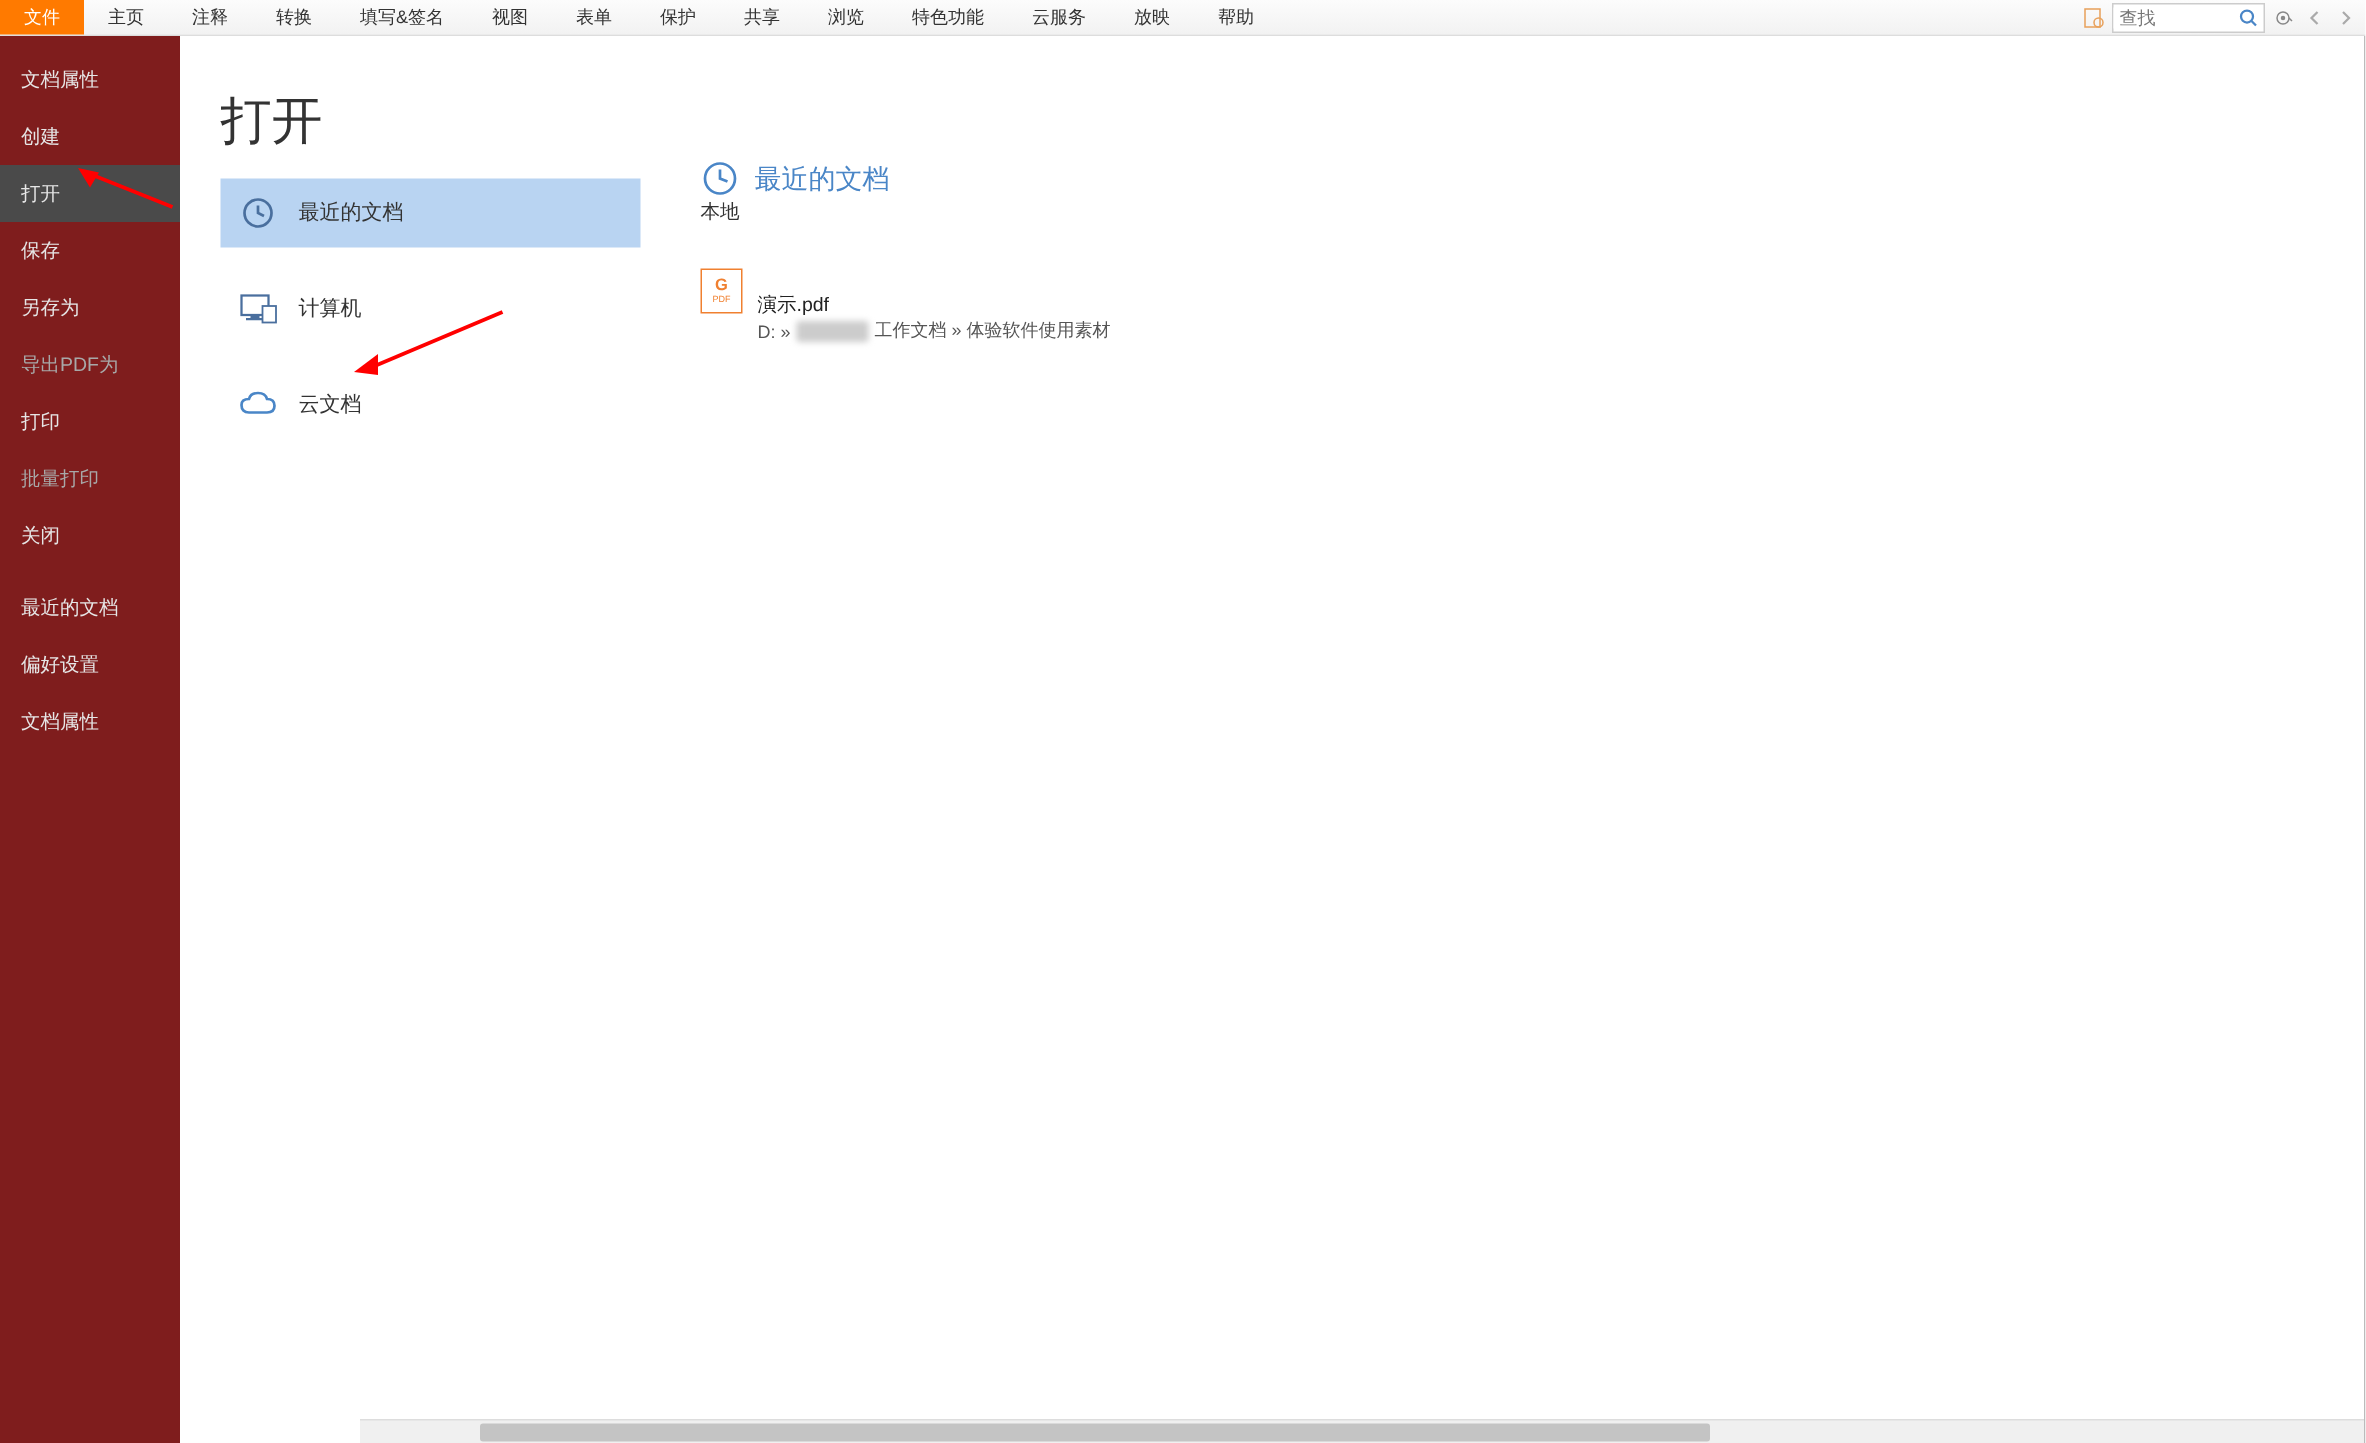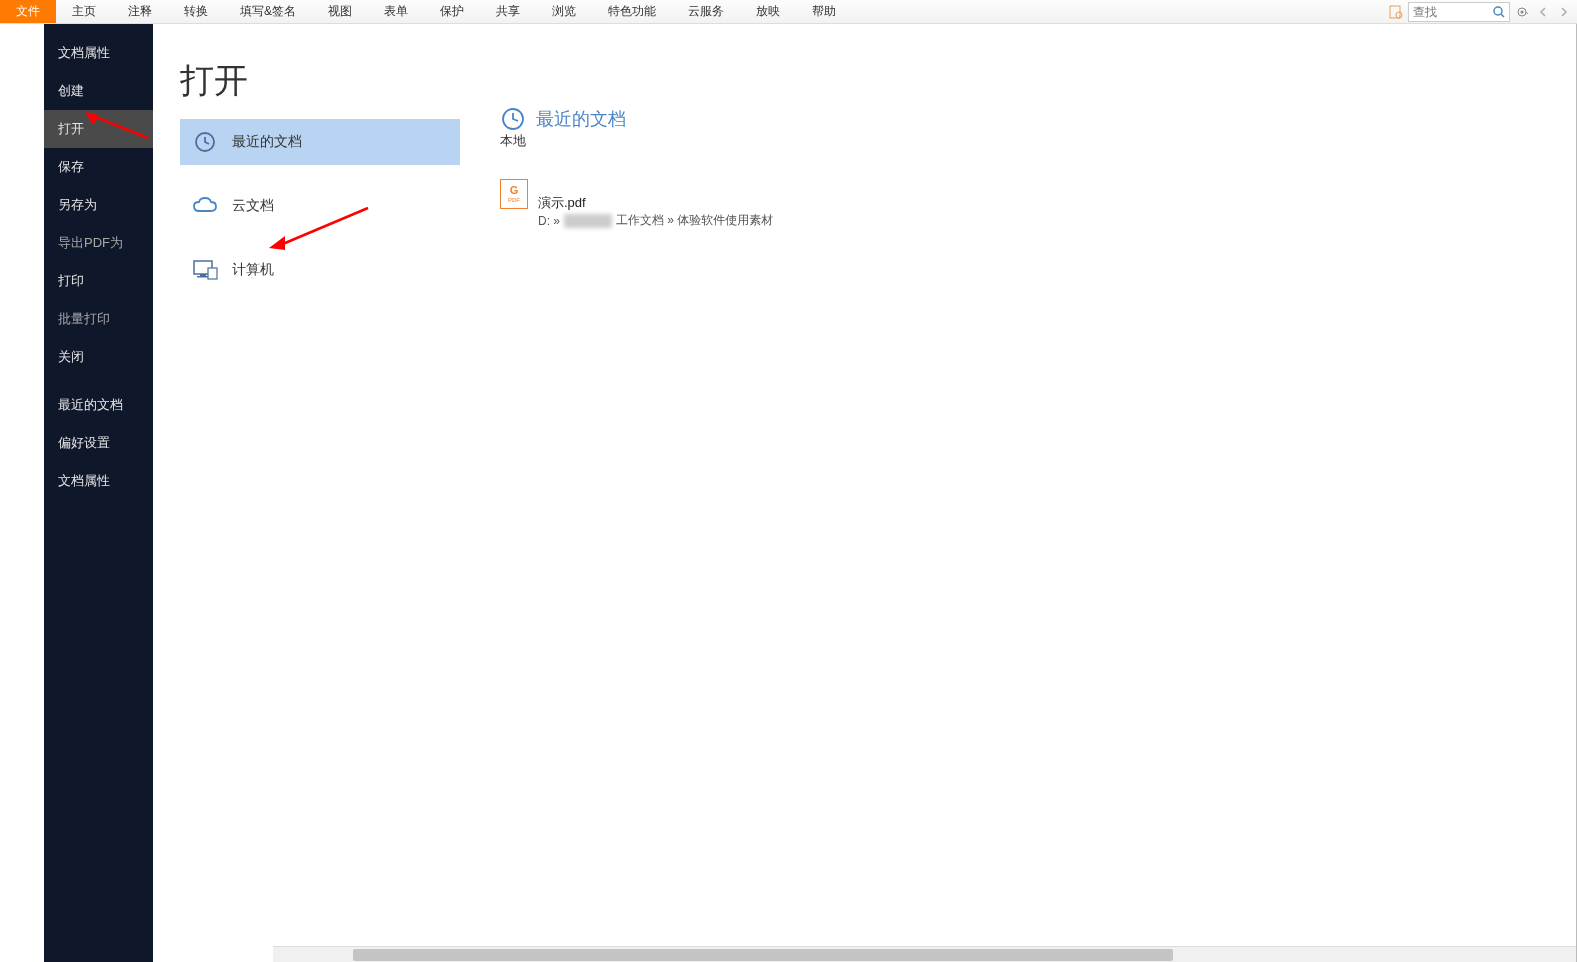--- a/index.html
+++ b/index.html
@@ -13,21 +13,21 @@
     .menubar-right { display: flex; align-items: center; gap: 3px; padding-right: 4px; }
     .search-wrap { display: flex; align-items: center; border: 1px solid #ccc; background: #fff; height: 20px; }
     .search-input { width: 80px; border: none; outline: none; font-size: 12px; padding: 0 4px; color: #888; }
     .search-btn { width: 20px; height: 18px; display: flex; align-items: center; justify-content: center; }
     .icon-btn { width: 18px; height: 18px; display: flex; align-items: center; justify-content: center; color: #888; }
     
     
     .body-wrap { display: flex; height: calc(962px - 24px); }
     
     
-    .sidebar-dark { width: 109px; background: #0f172a; color: #e6e6e6; padding-top: 10px; margin-left: 44px; }
+    .sidebar-dark { width: 120px; background: #7f1d1d; color: #e6e6e6; padding-top: 10px; }
     .sidebar-dark-item { padding: 10px 14px; font-size: 13px; cursor: pointer; }
     .sidebar-dark-item.selected { background: #4a4a4a; }
     .sidebar-dark-item.disabled { color: #a8a8a8; }
     .sidebar-dark-sep { height: 10px; }
     
     
     .content { flex: 1; background: #fff; display: flex; position: relative; border-right: 1px solid #bbb; }
     
     .page-title { position: absolute; left: 27px; top: 34px; font-size: 34px; font-weight: 300; color: #333; }
     
@@ -145,36 +145,36 @@
         <span class="loc-icon">
           <svg width="24" height="24" viewBox="0 0 24 24">
               <circle cx="12" cy="12" r="9" fill="none" stroke="#4a6f9e" stroke-width="1.8"></circle>
               <path d="M12 7 V12 L16 14" fill="none" stroke="#4a6f9e" stroke-width="1.8"></path>
             </svg>
         </span>
         <span>最近的文档</span>
       </div>
       <div class="loc-item">
         <span class="loc-icon">
-          <svg width="26" height="20" viewBox="0 0 26 20">
-              <path d="M7 15 Q2 15 2 10 Q2 6 7 6 Q8 2 13 2 Q18 2 19 6 Q24 6 24 10.5 Q24 15 19 15 Z" fill="none" stroke="#4a86c7" stroke-width="1.8"></path>
-            </svg>
-        </span>
-        <span>云文档</span>
-      </div>
-      <div class="loc-item">
-        <span class="loc-icon">
           <svg width="26" height="22" viewBox="0 0 26 22">
               <rect x="2" y="2" width="18" height="13" fill="none" stroke="#4a6f9e" stroke-width="1.5"></rect>
               <rect x="8" y="15" width="6" height="2" fill="#4a6f9e"></rect>
               <rect x="5" y="17" width="12" height="1.5" fill="#4a6f9e"></rect>
               <rect x="16" y="9" width="9" height="11" fill="#fff" stroke="#4a6f9e" stroke-width="1.2"></rect>
             </svg>
         </span>
         <span>计算机</span>
+      </div>
+      <div class="loc-item">
+        <span class="loc-icon">
+          <svg width="26" height="20" viewBox="0 0 26 20">
+              <path d="M7 15 Q2 15 2 10 Q2 6 7 6 Q8 2 13 2 Q18 2 19 6 Q24 6 24 10.5 Q24 15 19 15 Z" fill="none" stroke="#4a86c7" stroke-width="1.8"></path>
+            </svg>
+        </span>
+        <span>云文档</span>
       </div>
     </div>
 
     <svg class="arrow" style="left:110px; top:180px;" width="110" height="50" viewBox="0 0 110 50">
       <line x1="105" y1="4" x2="15" y2="42" stroke="#ff0000" stroke-width="2.5"></line>
       <polygon points="6,44 22,32 22,46" fill="#ff0000"></polygon>
     </svg>
 
     <div class="recent">
       <div class="recent-header">

